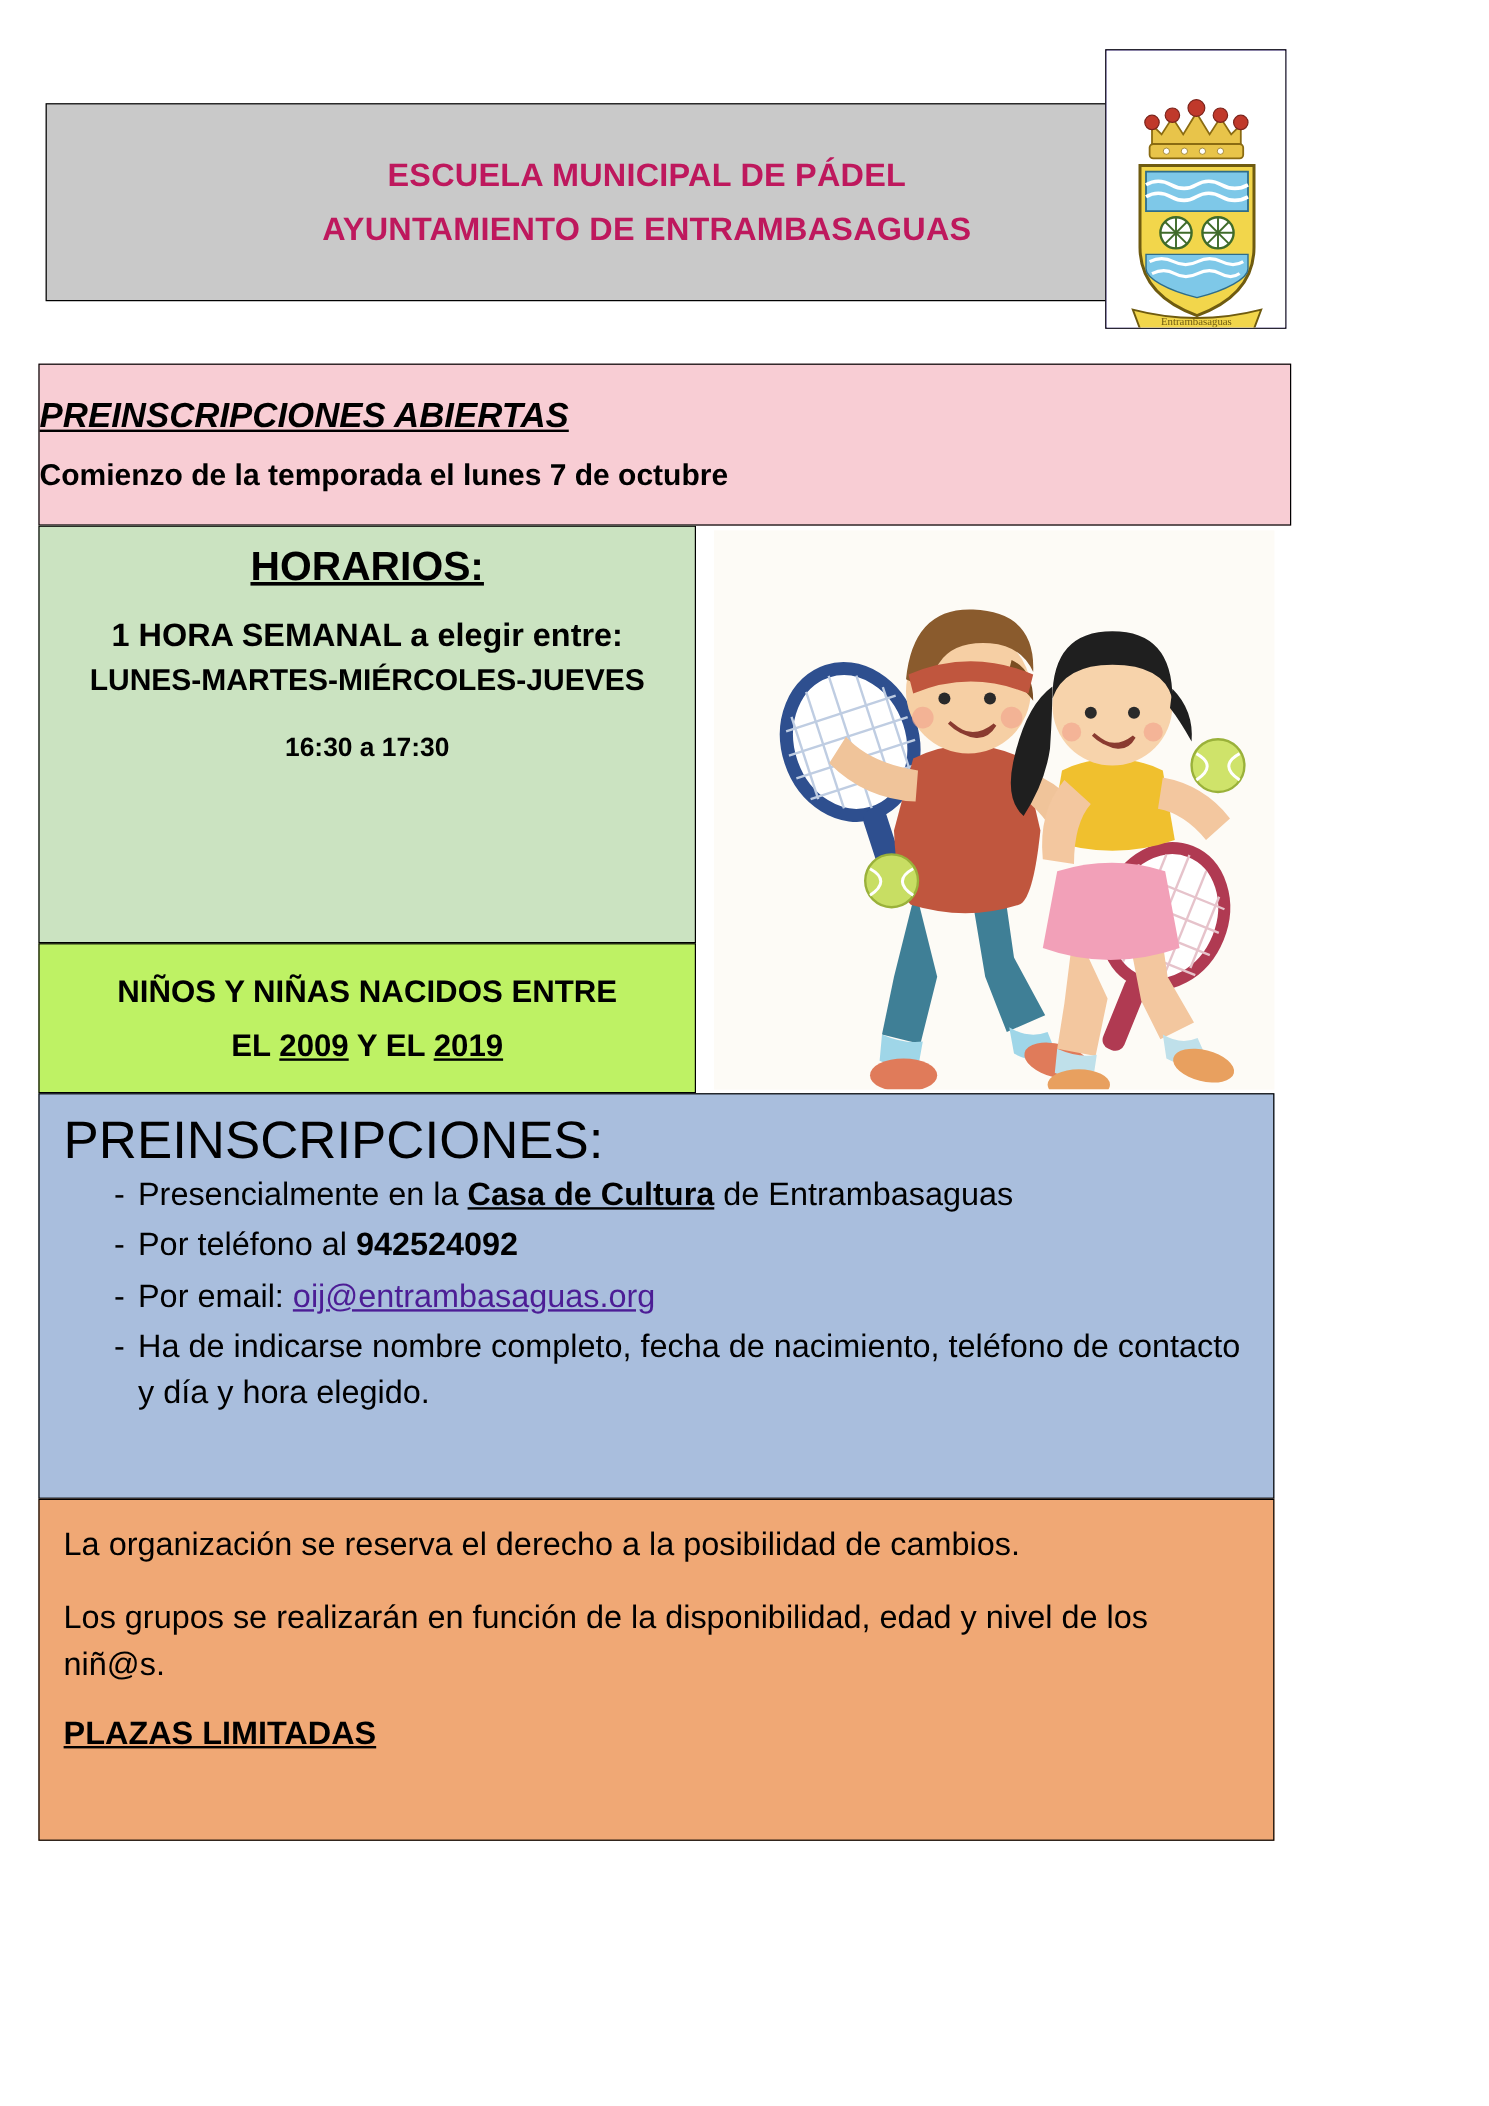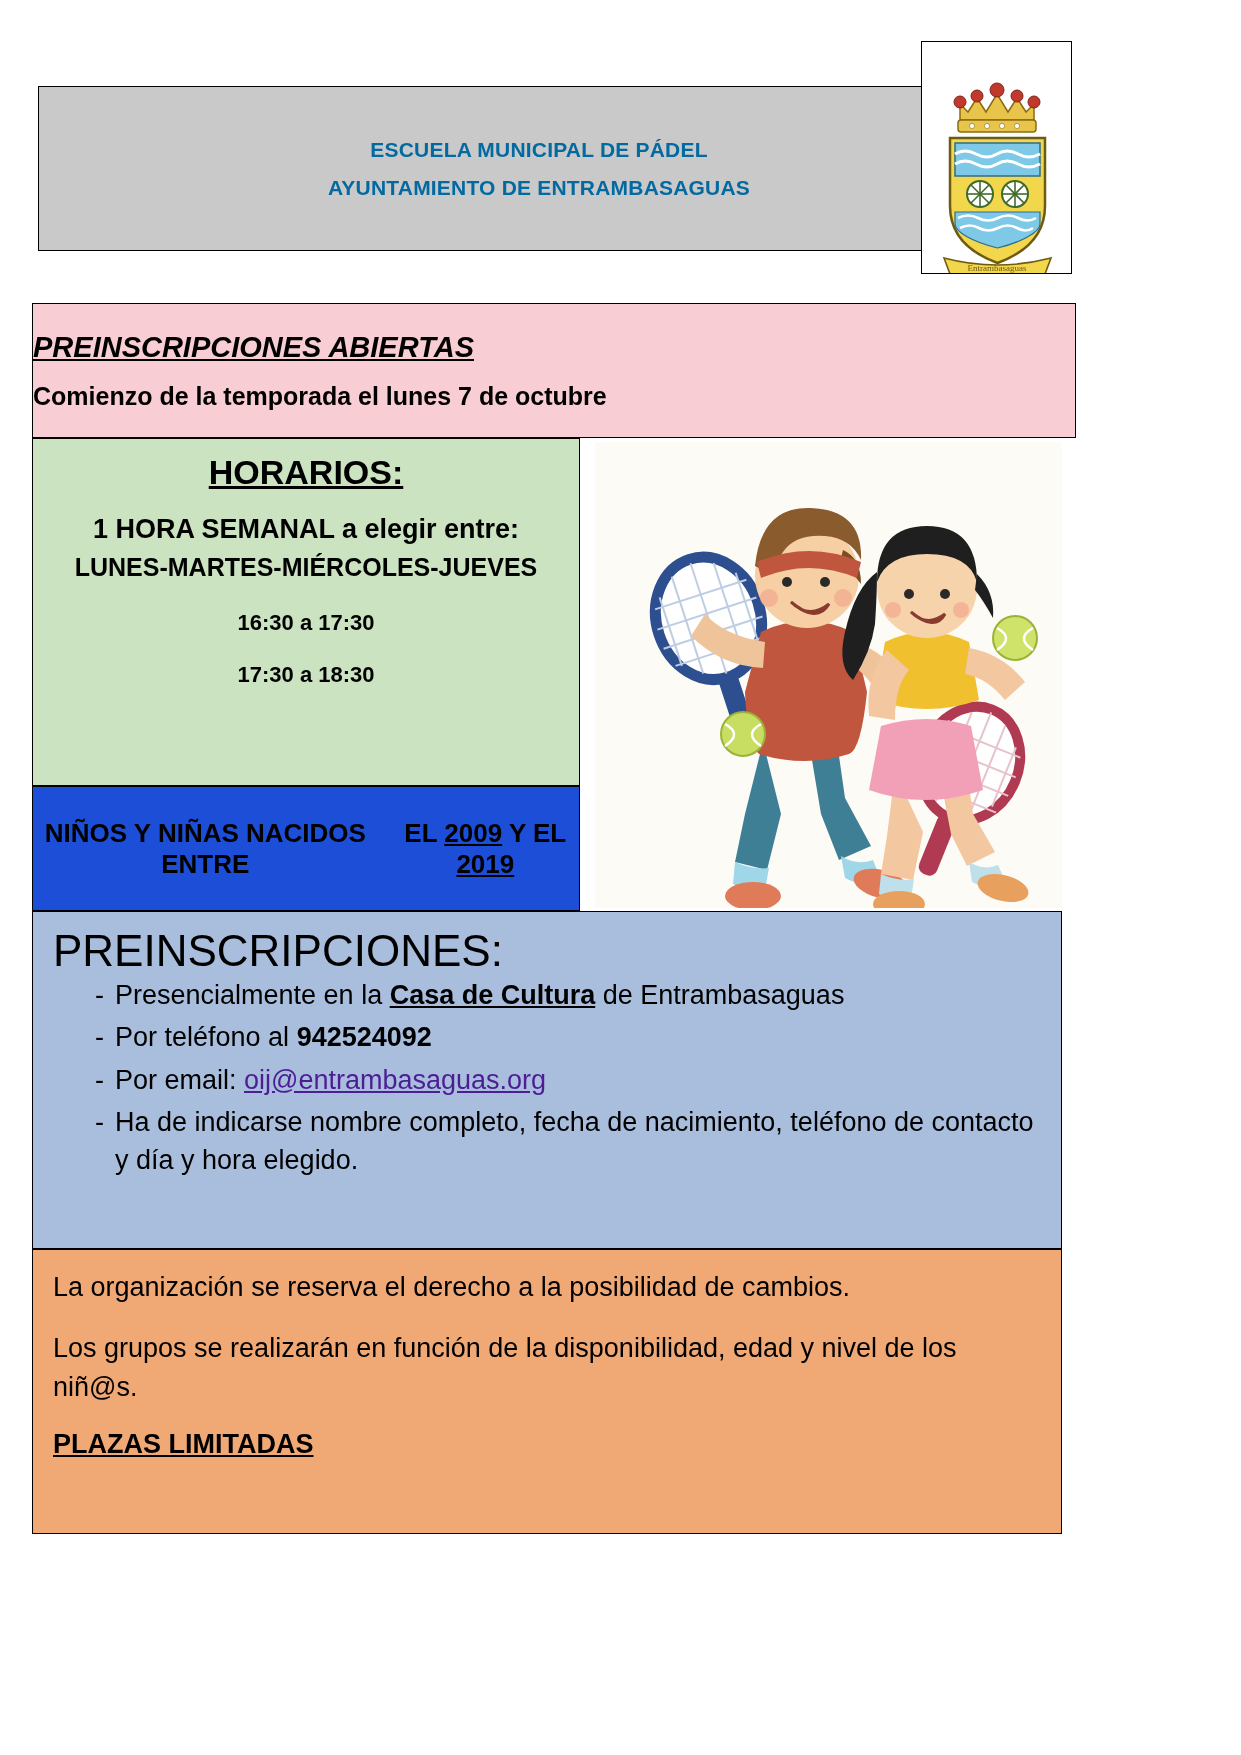--- a/index.html
+++ b/index.html
@@ -34,25 +34,25 @@
     height: 165px;
     background: #c9c9c9;
     border: 1px solid #000;
     display: flex;
     flex-direction: column;
     align-items: center;
     justify-content: center;
     gap: 14px;
   }
   .header-line {
-    font-size: 21px;
+    font-size: 27px;
     font-weight: bold;
     letter-spacing: 0.2px;
     text-align: left;
-    color: #0369a1;
+    color: #be185d;
   }
 
   
   .crest {
     position: absolute;
     left: 921px;
     top: 41px;
     width: 151px;
     height: 233px;
     background: #c4b5fd;
@@ -122,24 +122,24 @@
     margin-bottom: 26px;
   }
 
   
   .band-yellow {
     position: absolute;
     left: 32px;
     top: 786px;
     width: 548px;
     height: 125px;
-    background: #1d4ed8;
+    background: #bef264;
     border: 1px solid #000;
     display: flex;
-    flex-direction: row;
+    flex-direction: column;
     align-items: center;
     justify-content: center;
     gap: 14px;
     text-align: center;
   }
   .yellow-line {
     font-size: 26px;
     font-weight: bold;
   }
   .yellow-line u { text-decoration: underline; }
@@ -278,21 +278,20 @@
   <div class="band-pink">
     <div class="pink-title">PREINSCRIPCIONES ABIERTAS</div>
     <div class="pink-sub">Comienzo de la temporada el lunes 7 de octubre</div>
   </div>
 
   <div class="band-green">
     <div class="green-title">HORARIOS:</div>
     <div class="green-l1">1 HORA SEMANAL a elegir entre:</div>
     <div class="green-l2">LUNES-MARTES-MIÉRCOLES-JUEVES</div>
     <div class="green-time">16:30 a 17:30</div>
-    <div class="green-time">17:30 a 18:30</div>
   </div>
 
   <div class="band-yellow">
     <div class="yellow-line">NIÑOS Y NIÑAS NACIDOS ENTRE</div>
     <div class="yellow-line">
       <span>EL </span><u>2009</u><span> Y EL </span><u>2019</u>
     </div>
   </div>
 
   <div class="photo-box">

